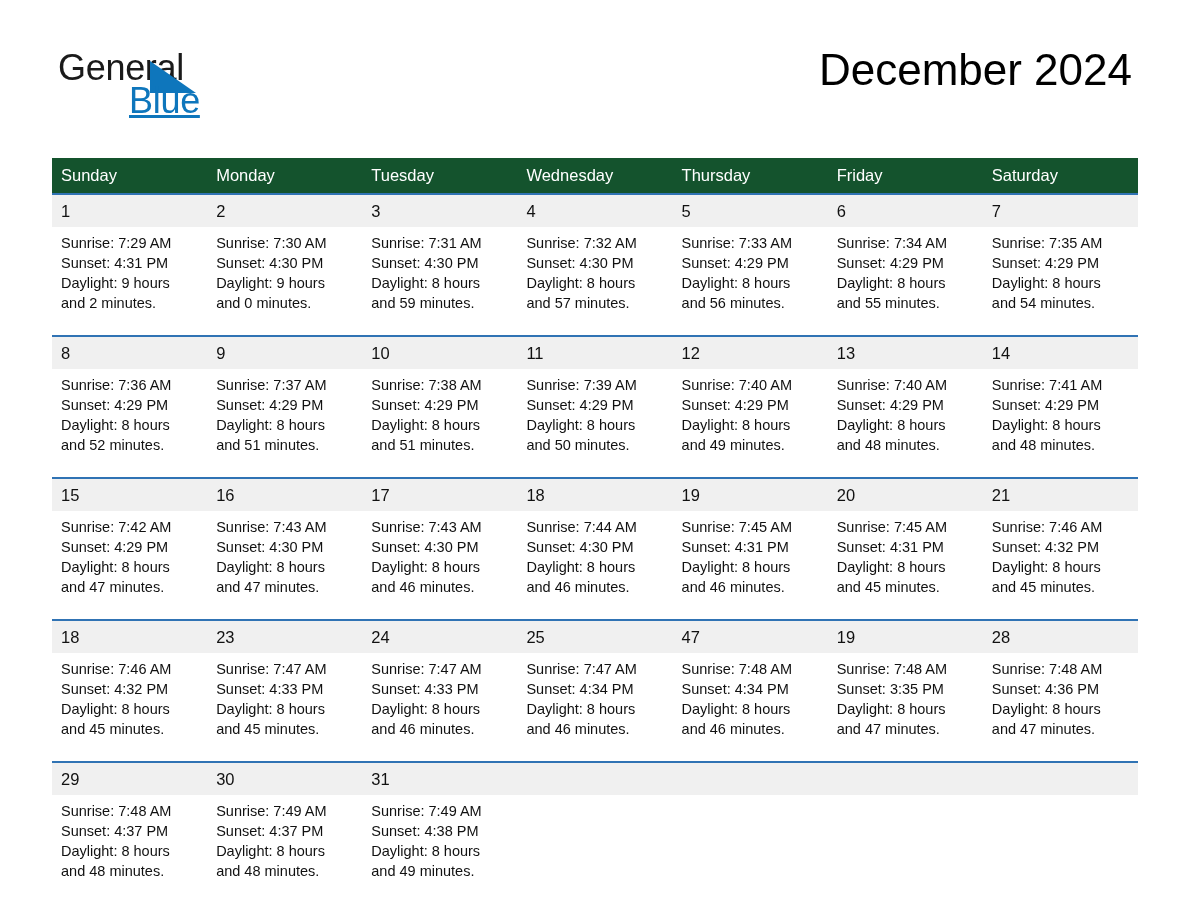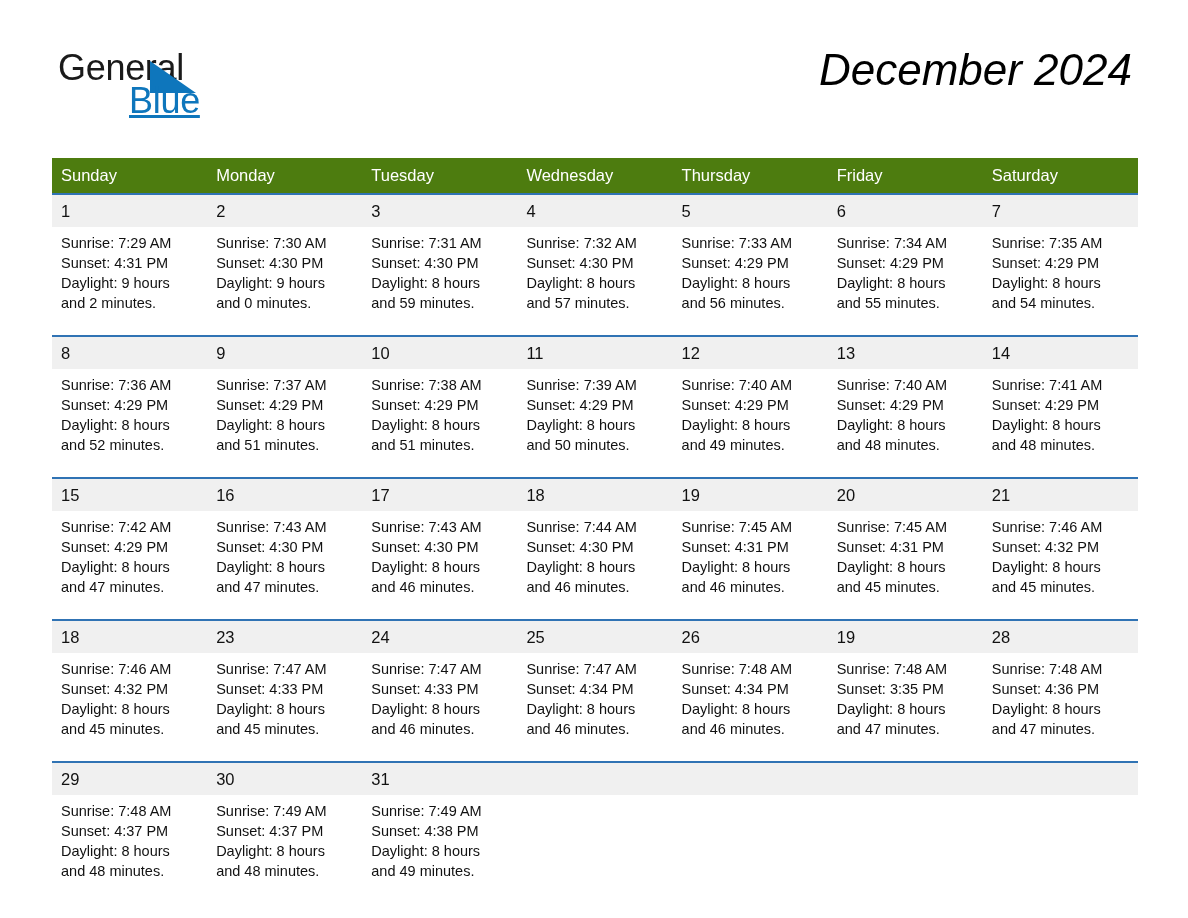--- a/index.html
+++ b/index.html
@@ -63,41 +63,40 @@
     right: 56px;
     top: 44px;
     text-align: right;
   }
   .cal-title {
     font-size: 44px;
     line-height: 52px;
     font-weight: normal;
     color: #000;
     white-space: nowrap;
-    font-style: italic;
   }
   .cal-subtitle {
     margin-top: 10px;
     font-size: 25px;
     line-height: 30px;
     color: #000;
     white-space: nowrap;
   }
 
   
   .cal {
     position: absolute;
     left: 52px;
     top: 158px;
     width: 1086px;
     border-collapse: collapse;
     table-layout: fixed;
   }
   .cal th {
-    background: #4d7c0f;
+    background: #14532d;
     color: #ffffff;
     font-weight: normal;
     font-size: 16.5px;
     line-height: 20px;
     text-align: left;
     padding: 7px 0 8px 9px;
     height: 19px;
   }
   .cal col { width: 155.14px; }
 
@@ -398,21 +397,21 @@
           <td class="day-cell">
             <div class="daynum">25</div>
             <div class="cell-body">
               <div>Sunrise: 7:47 AM</div>
               <div>Sunset: 4:34 PM</div>
               <div>Daylight: 8 hours</div>
               <div>and 46 minutes.</div>
             </div>
           </td>
           <td class="day-cell">
-            <div class="daynum">26</div>
+            <div class="daynum">47</div>
             <div class="cell-body">
               <div>Sunrise: 7:48 AM</div>
               <div>Sunset: 4:34 PM</div>
               <div>Daylight: 8 hours</div>
               <div>and 46 minutes.</div>
             </div>
           </td>
           <td class="day-cell">
             <div class="daynum">19</div>
             <div class="cell-body">

